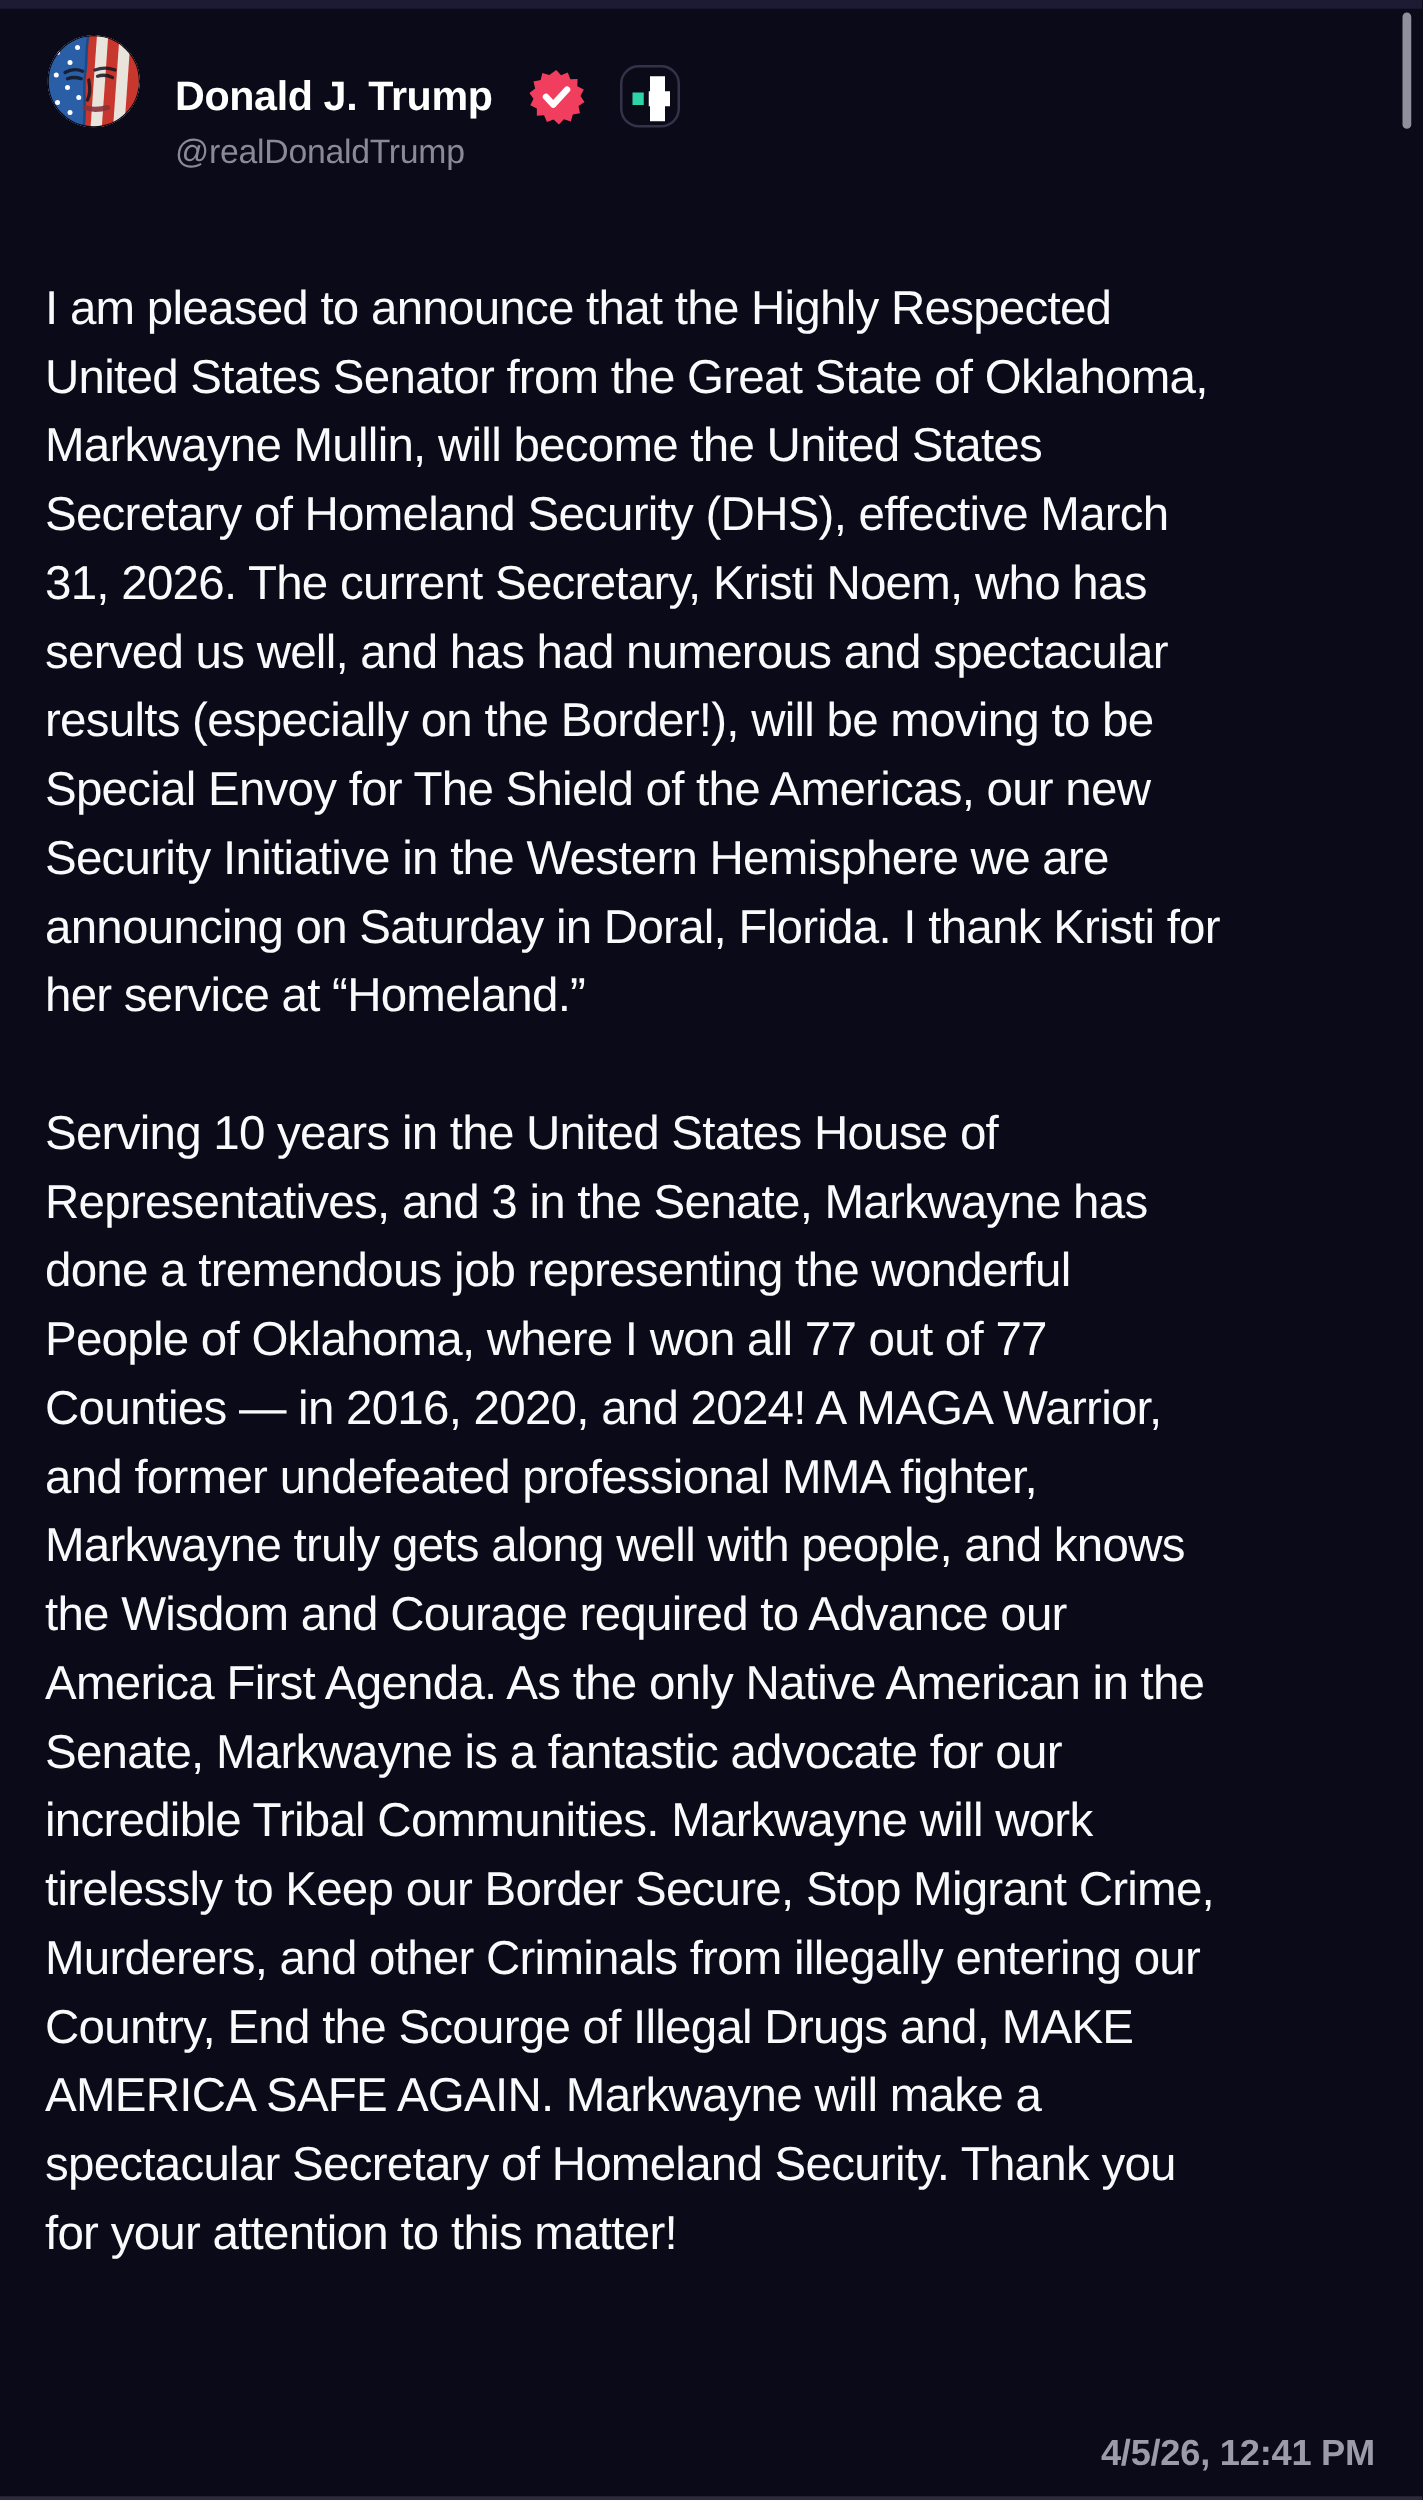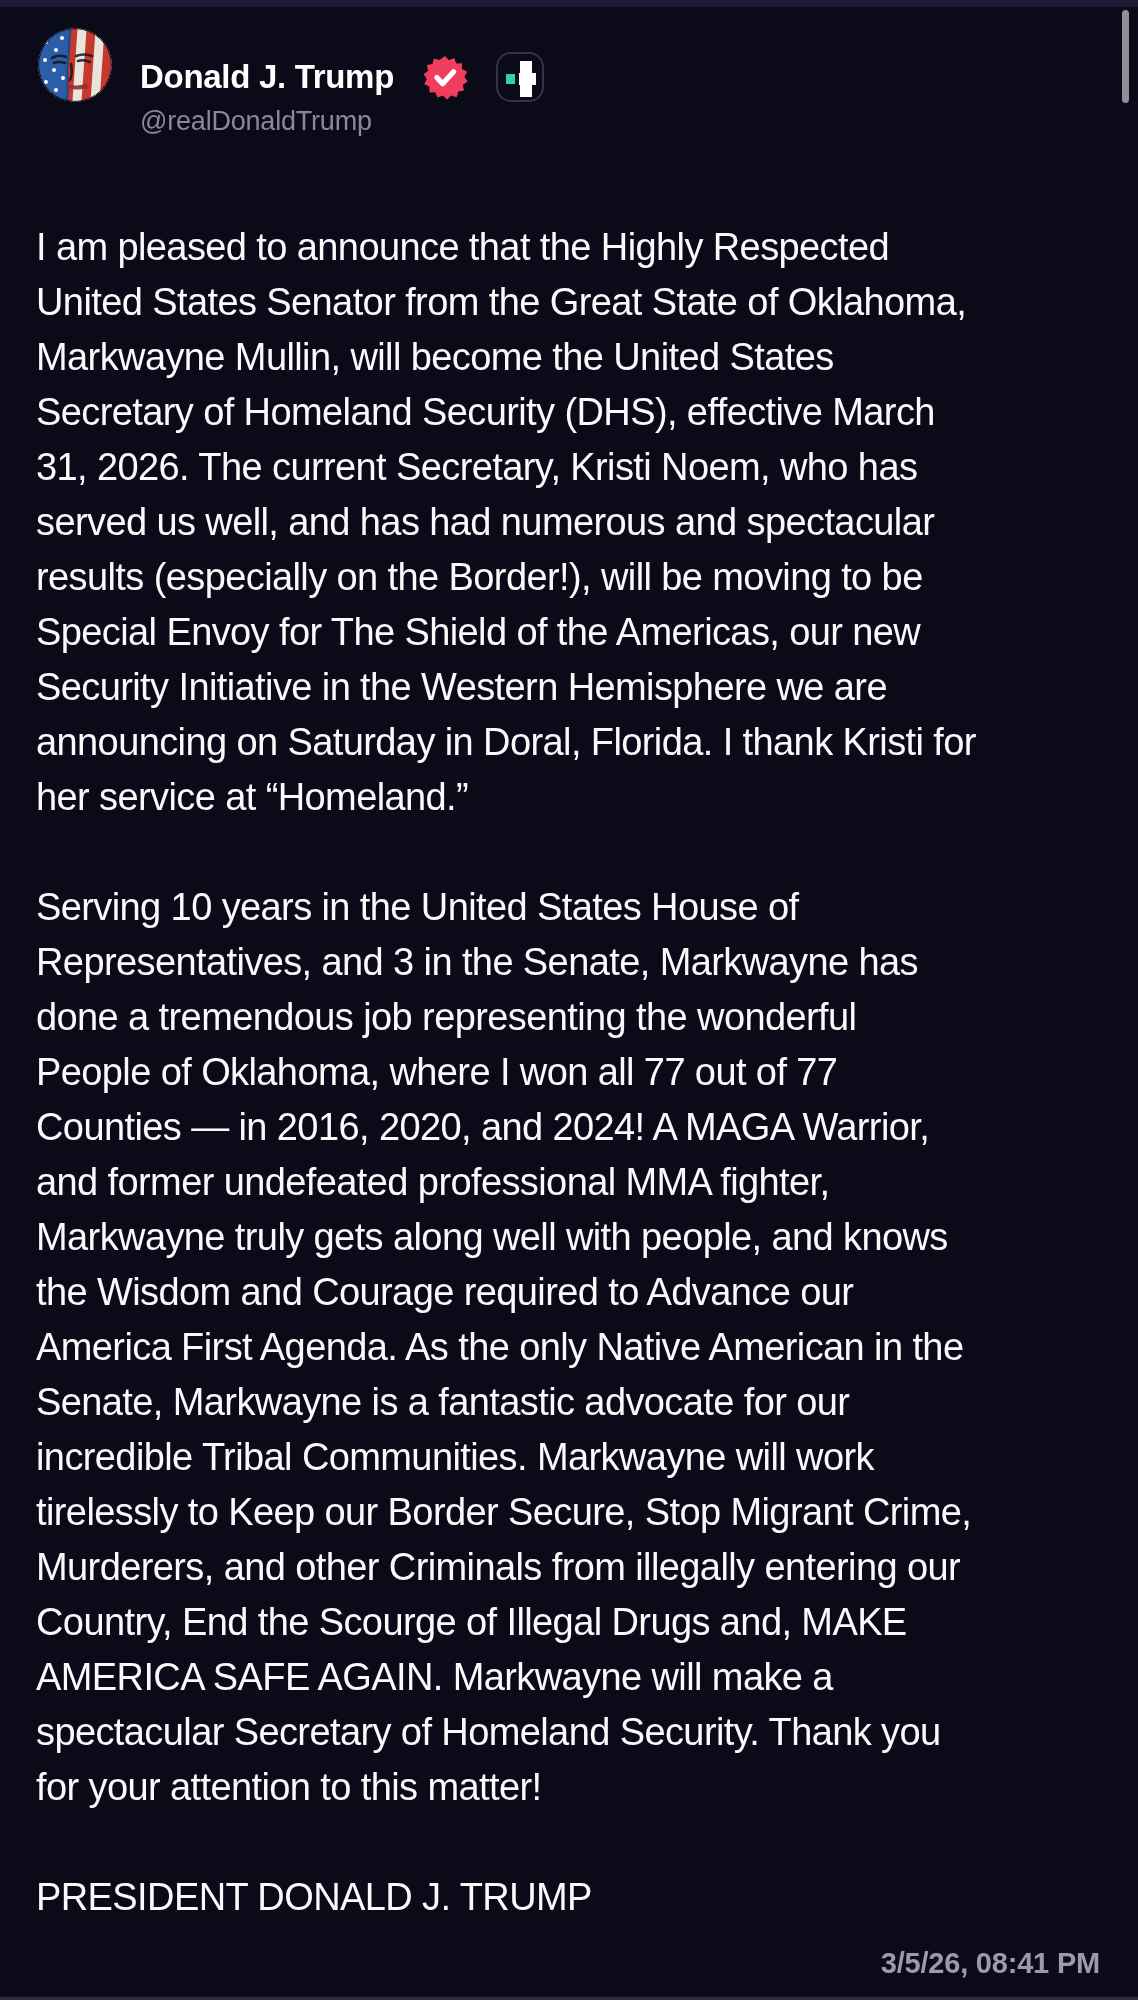--- a/index.html
+++ b/index.html
@@ -162,18 +162,17 @@
 the Wisdom and Courage required to Advance our
 America First Agenda. As the only Native American in the
 Senate, Markwayne is a fantastic advocate for our
 incredible Tribal Communities. Markwayne will work
 tirelessly to Keep our Border Secure, Stop Migrant Crime,
 Murderers, and other Criminals from illegally entering our
 Country, End the Scourge of Illegal Drugs and, MAKE
 AMERICA SAFE AGAIN. Markwayne will make a
 spectacular Secretary of Homeland Security. Thank you
 for your attention to this matter!</p>
-  <p>PRESIDENT DONALD J. TRUMP</p>
 </div>
 
-<div class="timestamp">3/5/26, 08:41 PM</div>
+<div class="timestamp">4/5/26, 12:41 PM</div>
 
 <div class="bottom-strip"></div>
 
 </body></html>

